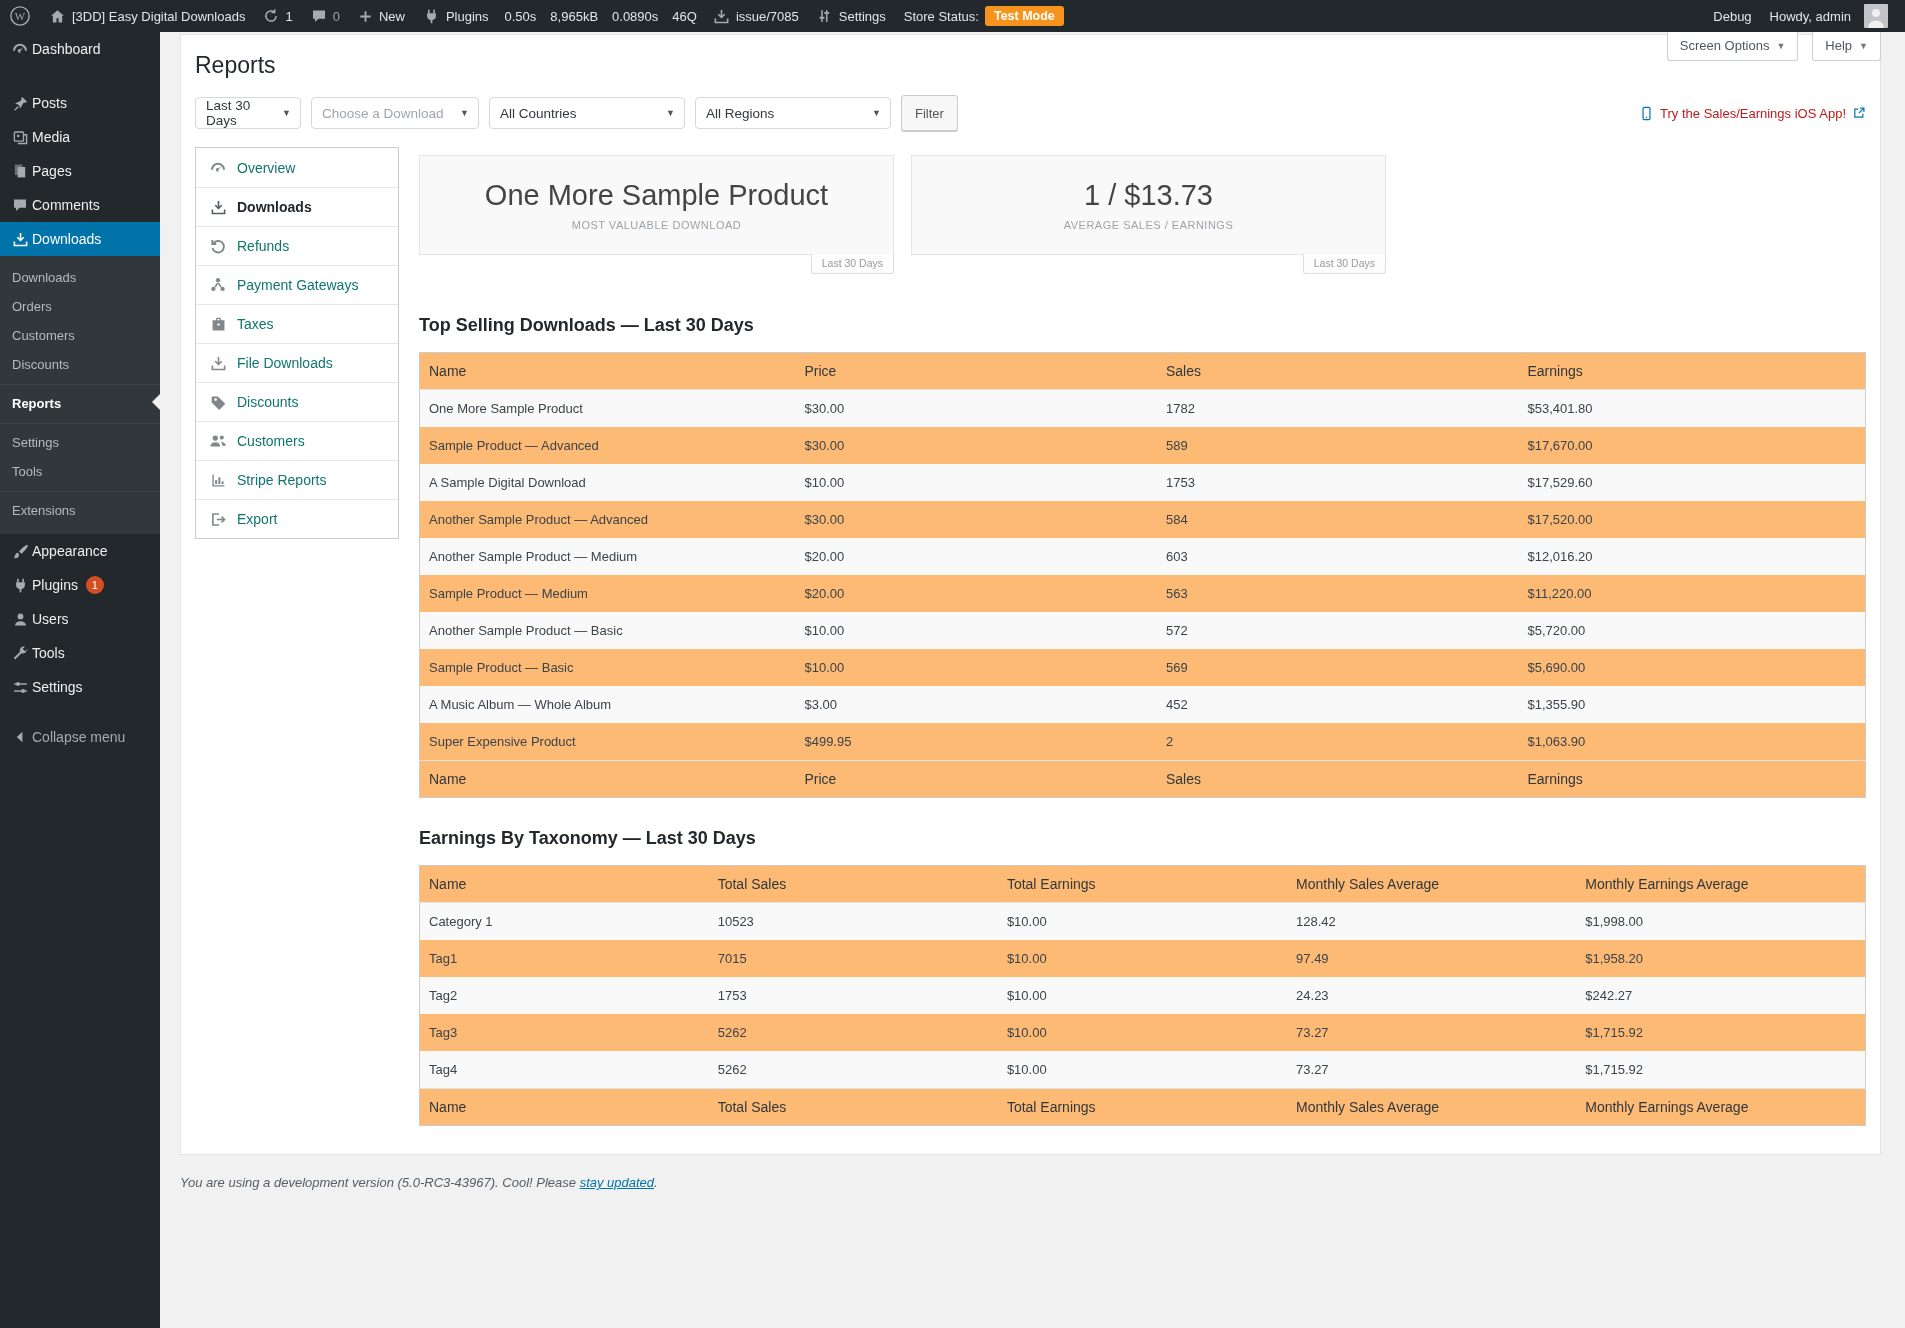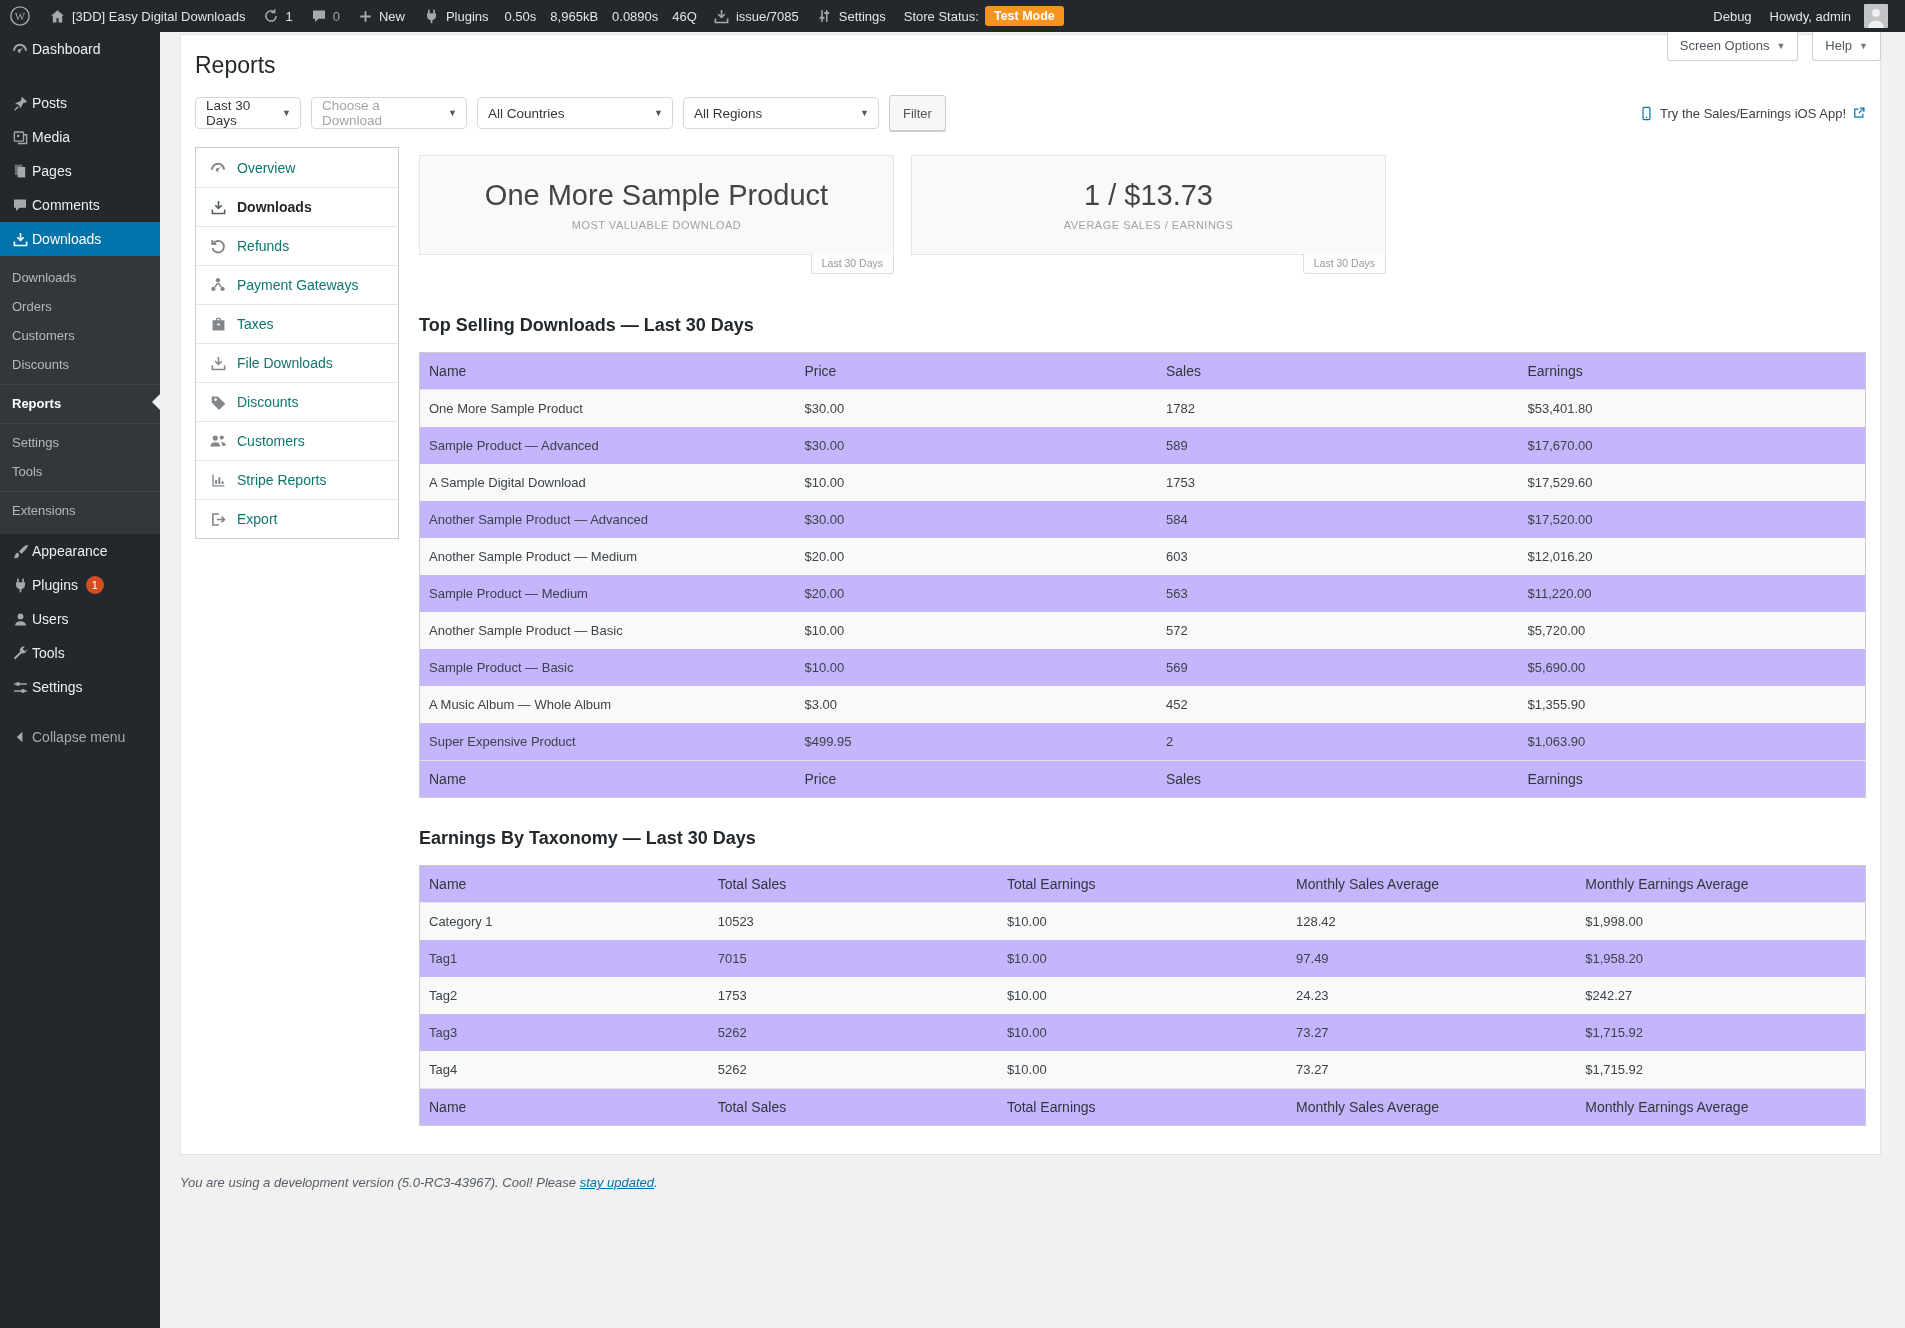--- a/index.html
+++ b/index.html
@@ -49,21 +49,21 @@
   #wrapbox { margin:2px 24px 0 20px; background:#fff; border:1px solid #e2e4e7; padding:0 14px 28px; min-height:1108px; }
   h1.page-title { font-size:23px; font-weight:400; color:#23282d; padding:17px 0 0; margin-bottom:16px; }
 
   .filters { display:flex; align-items:center; gap:10px; margin-bottom:16px; }
   .select { position:relative; height:32px; background:#fff; border:1px solid #d5d8dc; border-radius:4px;
     display:flex; align-items:center; padding:0 26px 0 10px; font-size:13.5px; color:#32373c; cursor:pointer; }
   .select .chev { position:absolute; right:9px; font-size:9px; color:#555; }
   .select.placeholder { color:#a0a5aa; }
   .btn { height:36px; padding:0 13px; background:#f7f7f7; border:1px solid #ccc; border-radius:3px; color:#555;
     font-size:13px; cursor:pointer; box-shadow:0 1px 0 #ccc; font-family:inherit; }
-  .ios-link { margin-left:auto; color:#404040; display:flex; align-items:center; gap:6px; cursor:pointer; font-size:13px; }
+  .ios-link { margin-left:auto; color:#b91c1c; display:flex; align-items:center; gap:6px; cursor:pointer; font-size:13px; }
   .ios-link .icon { color:#0073aa; }
 
   .report-body { display:flex; align-items:flex-start; }
   .tabs { list-style:none; width:204px; flex:0 0 204px; border:1px solid #ccc; background:#fff; }
   .tab { display:flex; align-items:center; gap:10px; height:39px; padding:0 13px; cursor:pointer; }
   .tab + .tab { border-top:1px solid #e5e5e5; }
   .tab .icon { width:18px; height:18px; color:#82878c; flex:0 0 18px; }
   .tab .tab-label { color:#0f766e; font-size:14px; }
   .tab.active .tab-label { color:#23282d; font-weight:bold; }
   .tab.active .icon { color:#555d66; }
@@ -71,21 +71,21 @@
   .report-main { flex:1; padding-left:20px; }
   .tiles { display:flex; gap:17px; margin:8px 0 60px; }
   .tile { position:relative; width:475px; height:100px; background:#f9f9f9; border:1px solid #e5e5e5;
     display:flex; flex-direction:column; align-items:center; justify-content:center; }
   .tile-value { font-size:29px; color:#444; }
   .tile-label { font-size:11px; color:#9ea3a8; letter-spacing:.5px; margin-top:7px; }
   .tile-range { position:absolute; right:-1px; bottom:-20px; height:20px; line-height:18px; padding:0 10px;
     font-size:10.5px; color:#999; background:#fdfdfd; border:1px solid #ddd; border-top:none; border-radius:0 0 3px 3px; }
 
   h2.section-title { font-size:18px; font-weight:bold; color:#23282d; margin:30px 0 16px; }
-  table.report-table { width:100%; border-collapse:collapse; background:#c4b5fd; border:1px solid #ccc; }
+  table.report-table { width:100%; border-collapse:collapse; background:#fdba74; border:1px solid #ccc; }
   .report-table th { text-align:left; font-weight:500; font-size:14px; color:#32373c; padding:10px 9px; }
   .report-table thead th { border-bottom:1px solid #e1e1e1; }
   .report-table tfoot th { border-top:1px solid #e1e1e1; }
   .report-table td { font-size:13px; color:#3c434a; padding:11px 9px; }
   .report-table tbody tr:nth-child(odd) { background:#f9f9f9; }
 
   
   #page-footer { display:flex; justify-content:space-between; margin:20px 24px 0 20px; font-size:13px;
     color:#555d66; font-style:italic; }
   #page-footer a, .blue-link { color:#0073aa; text-decoration:underline; cursor:pointer; }
@@ -341,21 +341,21 @@
   </div>
 
   <div id="wrapbox">
     <h1 class="page-title">Reports</h1>
 
     <div class="filters">
       <div class="select" style="width:106px">
         <span>Last 30 Days</span>
         <span class="chev">▼</span>
       </div>
-      <div class="select placeholder" style="width:156px">
+      <div class="select placeholder" style="width:168px">
         <span>Choose a Download</span>
         <span class="chev">▼</span>
       </div>
       <div class="select" style="width:196px">
         <span>All Countries</span>
         <span class="chev">▼</span>
       </div>
       <div class="select" style="width:196px">
         <span>All Regions</span>
         <span class="chev">▼</span>

